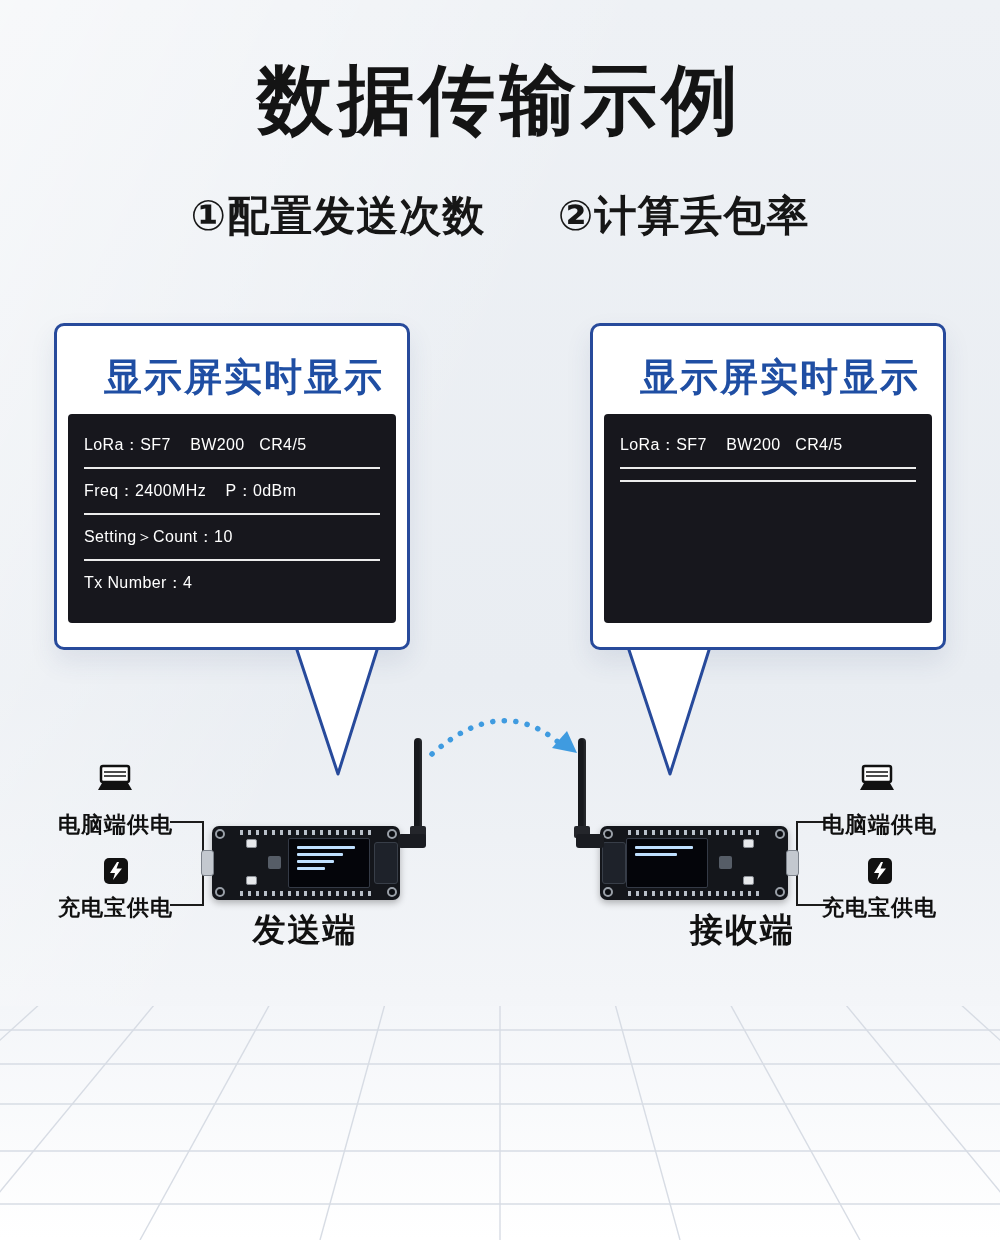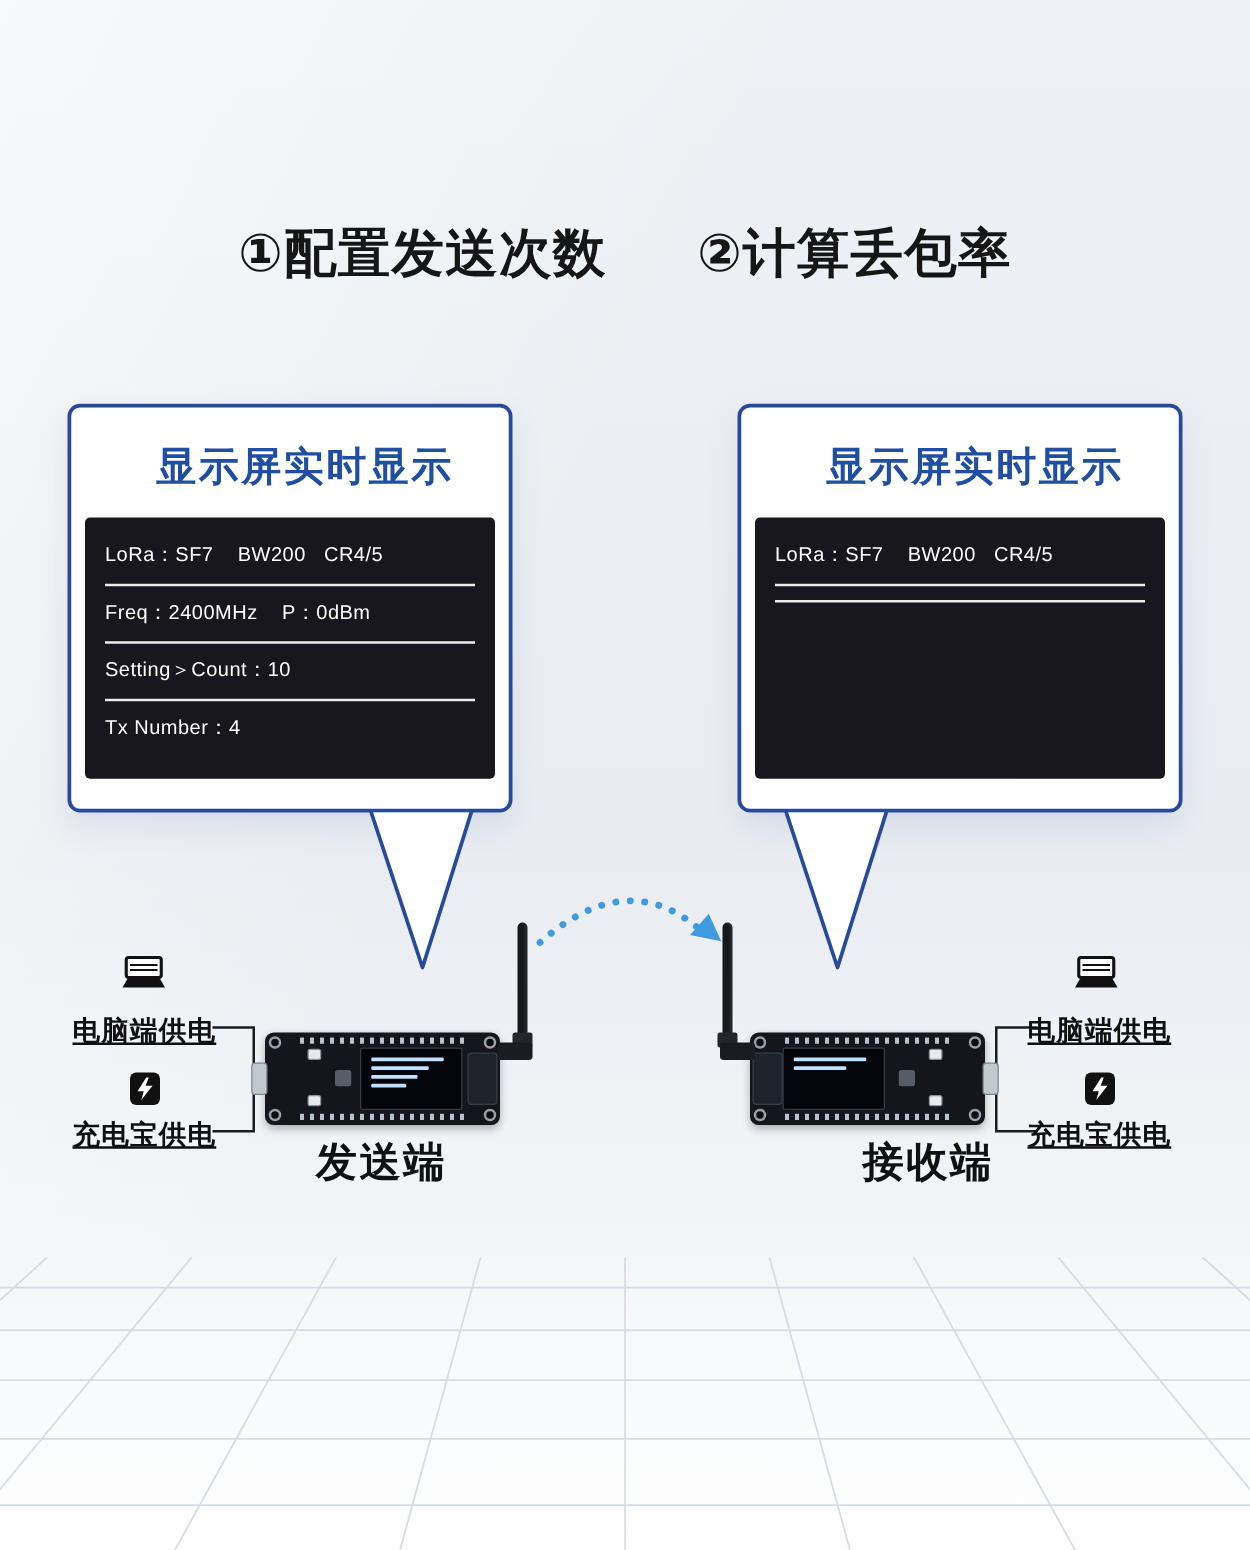--- a/index.html
+++ b/index.html
@@ -9,34 +9,34 @@
     font-family:"Liberation Sans","DejaVu Sans",sans-serif;
     background:
       linear-gradient(115deg, rgba(255,255,255,0.55) 0%, rgba(255,255,255,0) 42%),
       linear-gradient(180deg,#eef1f5 0%,#e9edf2 55%,#f3f5f8 80%,#fafbfc 100%);
   }
   .page-title{
     position:absolute;top:50px;left:0;width:100%;text-align:center;
     font-size:76px;font-weight:900;color:#141414;letter-spacing:5px;margin:0;
   }
   .subtitle{
-    position:absolute;top:175px;left:0;width:100%;text-align:center;
+    position:absolute;top:188px;left:0;width:100%;text-align:center;
     font-size:42px;font-weight:700;color:#161616;letter-spacing:1px;
   }
   .subtitle span{margin:0 30px;}
   
   .callout{
     position:absolute;top:323px;width:356px;height:327px;background:#ffffff;
     border:3px solid #274a9b;border-radius:10px;z-index:1;
     box-shadow:0 12px 26px rgba(45,65,120,0.10);
   }
   .callout-left{left:54px;}
   .callout-right{left:590px;}
   .callout-title{
-    margin-top:26px;text-align:center;font-size:32px;font-weight:700;
+    margin-top:26px;text-align:center;font-size:38px;font-weight:700;
     color:#1f4ea3;letter-spacing:2px;padding-left:24px;
   }
   .screen{
     position:absolute;left:11px;right:11px;top:88px;bottom:24px;
     background:#17171d;border-radius:4px;padding:20px 16px;color:#ffffff;
   }
   .s-line{
     font-size:16px;font-weight:400;line-height:22px;white-space:pre;
     letter-spacing:0.4px;
   }
@@ -75,38 +75,39 @@
   .antenna-left{left:398px;} .antenna-right{left:560px;}
   .rod{position:absolute;top:0;width:8px;height:96px;background:#17191d;border-radius:4px 4px 1px 1px;
        box-shadow:inset -2px 0 2px rgba(255,255,255,0.08);}
   .antenna-left .rod{left:16px;} .antenna-right .rod{left:18px;}
   .nut{position:absolute;top:88px;width:16px;height:12px;background:#24262b;border-radius:2px;}
   .antenna-left .nut{left:12px;} .antenna-right .nut{left:14px;}
   .joint{position:absolute;top:96px;width:28px;height:14px;background:#1a1c21;border-radius:3px;}
   .antenna-left .joint{left:0;} .antenna-right .joint{left:16px;}
   
   .side-icon{position:absolute;z-index:3;}
-  .power-label{position:absolute;font-size:22px;font-weight:700;color:#101010;z-index:3;letter-spacing:1px;text-decoration:underline;}
+  .power-label{position:absolute;font-size:22px;font-weight:700;color:#101010;z-index:3;letter-spacing:1px;}
   .lbl-pc-left{left:58px;top:810px;} .lbl-bank-left{left:58px;top:893px;}
   .lbl-pc-right{left:822px;top:810px;} .lbl-bank-right{left:822px;top:893px;}
   .caption{position:absolute;top:908px;width:200px;text-align:center;font-size:33px;font-weight:700;color:#111;z-index:3;letter-spacing:2px;}
   .caption-left{left:205px;} .caption-right{left:595px;text-align:right;}
   
   .grid-section{position:absolute;left:0;top:1006px;width:1000px;height:234px;
     background:linear-gradient(180deg,#f4f6f9 0%,#ffffff 100%);z-index:0;}
   .note{
     position:absolute;top:1082px;left:0;width:100%;text-align:center;
     font-size:43px;font-weight:800;color:#e60012;letter-spacing:3px;z-index:3;
   }
 </style>
 </head>
 <body>
 
 <div class="canvas">
 
+  <h1 class="page-title">数据传输示例</h1>
 
   <div class="subtitle">
     <span>①配置发送次数</span>
     <span>②计算丢包率</span>
   </div>
 
   <div class="callout callout-left">
     <div class="callout-title">显示屏实时显示</div>
     <div class="screen">
       <div class="s-line">LoRa：SF7    BW200   CR4/5</div>

